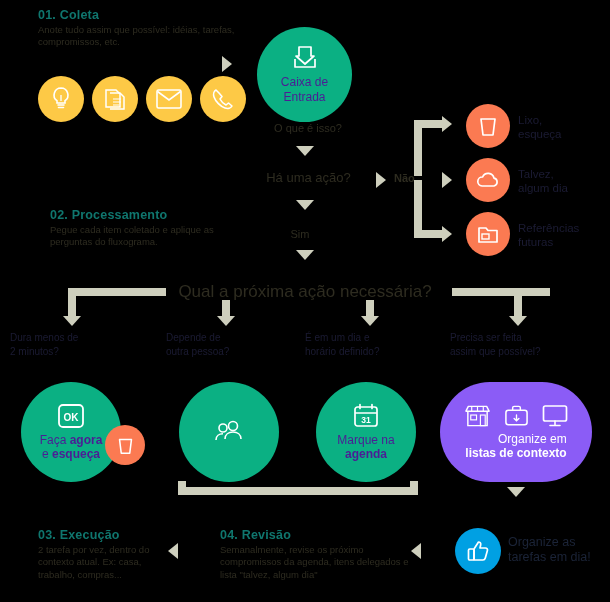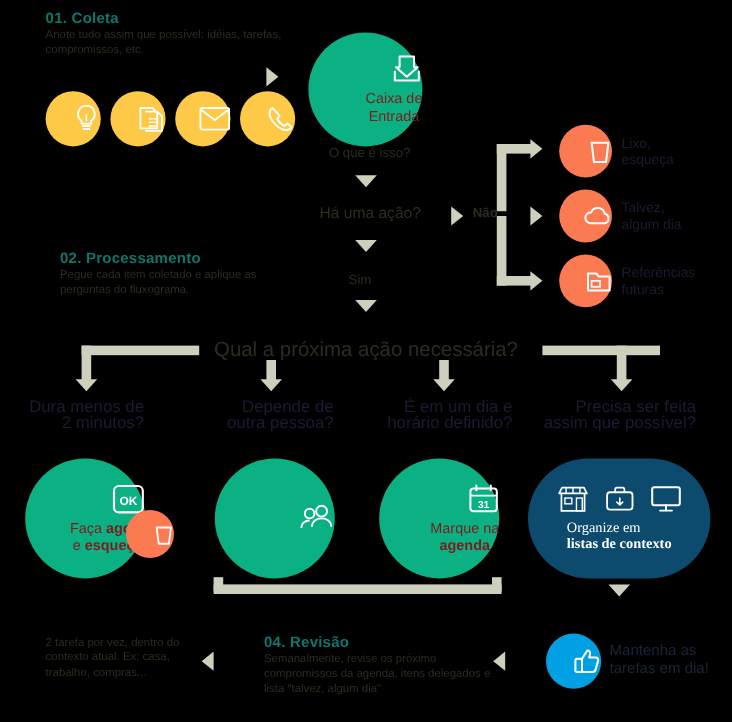--- a/index.html
+++ b/index.html
@@ -6,38 +6,38 @@
   body{width:610px;height:602px;position:relative;overflow:hidden;
        font-family:"Liberation Sans","DejaVu Sans",sans-serif;}
   .stage{position:absolute;left:0;top:0;width:610px;height:602px;}
   .abs{position:absolute;}
 
   
   .step-title{font-size:12.5px;font-weight:bold;color:#0f766e;letter-spacing:.2px;}
   .step-body{font-size:9.5px;color:#2e2c20;line-height:12.4px;margin-top:2px;}
 
   
-  .circle{border-radius:50%;display:flex;flex-direction:column;align-items:flex-end;
-          justify-content:center;text-align:center;color:#7f1d1d;}
+  .circle{border-radius:50%;display:flex;flex-direction:column;align-items:center;
+          justify-content:center;text-align:center;color:#4c1d95;}
   .c-green{background:#0bb083;}
   .c-orange{background:#fb7a52;}
   .c-blue{background:#00a0e3;}
   .c-yellow{background:#fdc946;}
   .circle-label{font-size:12px;line-height:14.5px;margin-top:4px;}
   .circle-label b{font-weight:bold;}
 
   
-  .lozenge{background:#0c4a6e;border-radius:60px;display:flex;flex-direction:column;
-           align-items:center;justify-content:center;color:#fff;text-align:left;font-family:Liberation Serif, serif;}
+  .lozenge{background:#8b5cf6;border-radius:60px;display:flex;flex-direction:column;
+           align-items:center;justify-content:center;color:#fff;text-align:right;}
 
   
   .q-big{font-size:17px;color:#2e2c20;}
   .q-mid{font-size:13px;color:#2e2c20;}
   .q-small{font-size:11px;color:#2e2c20;}
-  .branch-q{font-size:14px;color:#1b1b33;line-height:14px;text-align:right;}
+  .branch-q{font-size:10px;color:#1b1b33;line-height:14px;text-align:left;}
   .out-label{font-size:11.5px;color:#1b1b33;line-height:14px;}
   .end-label{font-size:12.5px;color:#1b2438;line-height:15px;}
   .arrow-d{width:0;height:0;border-left:9px solid transparent;border-right:9px solid transparent;
            border-top:10px solid #cecfbd;}
   .arrow-r{width:0;height:0;border-top:8px solid transparent;border-bottom:8px solid transparent;
            border-left:10px solid #cecfbd;}
   .arrow-l{width:0;height:0;border-top:8px solid transparent;border-bottom:8px solid transparent;
            border-right:10px solid #cecfbd;}
   .stem-v{width:8px;background:#cecfbd;}
   .stem-h{height:8px;background:#cecfbd;}
@@ -245,34 +245,35 @@
     </div>
   </div>
 
   <div class="abs stem-h" style="left:178px;top:487px;width:240px;"></div>
   <div class="abs stem-v" style="left:178px;top:481px;height:12px;"></div>
   <div class="abs stem-v" style="left:410px;top:481px;height:12px;"></div>
 
   <div class="abs arrow-d" style="left:507px;top:487px;"></div>
 
   <div class="abs" style="left:38px;top:528px;width:135px;">
+    <div class="step-title">03. Execução</div>
     <div class="step-body">2 tarefa por vez, dentro do contexto atual. Ex: casa, trabalho, compras...</div>
   </div>
   <div class="abs arrow-l" style="left:168px;top:543px;"></div>
 
   <div class="abs" style="left:220px;top:528px;width:190px;">
     <div class="step-title">04. Revisão</div>
     <div class="step-body">Semanalmente, revise os próximo compromissos da agenda, itens delegados e lista "talvez, algum dia"</div>
   </div>
   <div class="abs arrow-l" style="left:411px;top:543px;"></div>
 
   <div class="abs circle c-blue" style="left:455px;top:528px;width:46px;height:46px;">
     <svg width="24" height="24" viewBox="0 0 24 24">
       <path d="M8 21V10l4.5-7c1.6 0 2.5 1.2 2.2 2.8L14 9h5.5c1.4 0 2.3 1.3 1.9 2.6l-2.1 7.4c-.3 1.2-1.2 2-2.4 2z" fill="none" stroke="#fff" stroke-width="1.7" stroke-linejoin="round"></path>
       <rect x="2.5" y="10" width="5.5" height="11" rx="1.2" fill="none" stroke="#fff" stroke-width="1.7"></rect>
     </svg>
   </div>
   <div class="abs end-label" style="left:508px;top:535px;width:105px;">
-    <span>Mantenha as</span><br>
+    <span>Organize as</span><br>
     <span>tarefas em dia!</span>
   </div>
 
 </div>
 
 </body></html>

